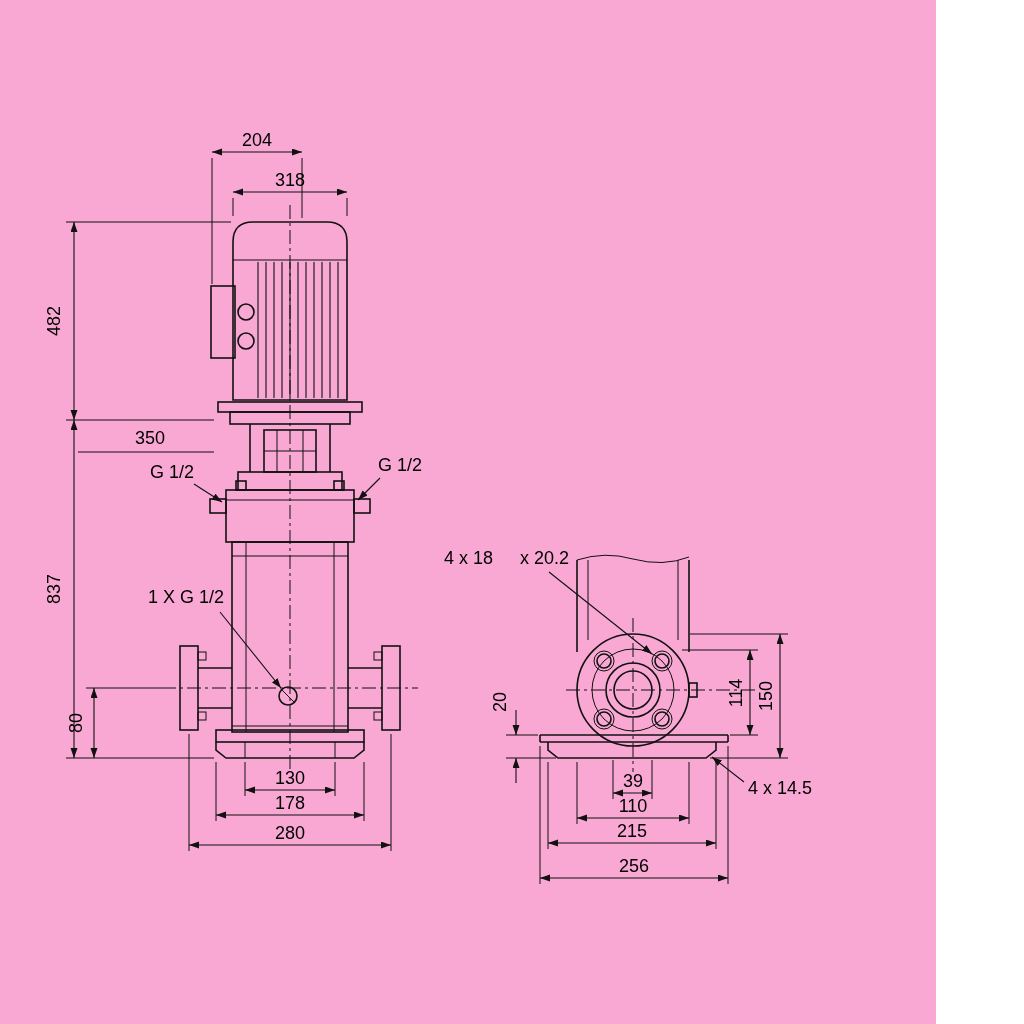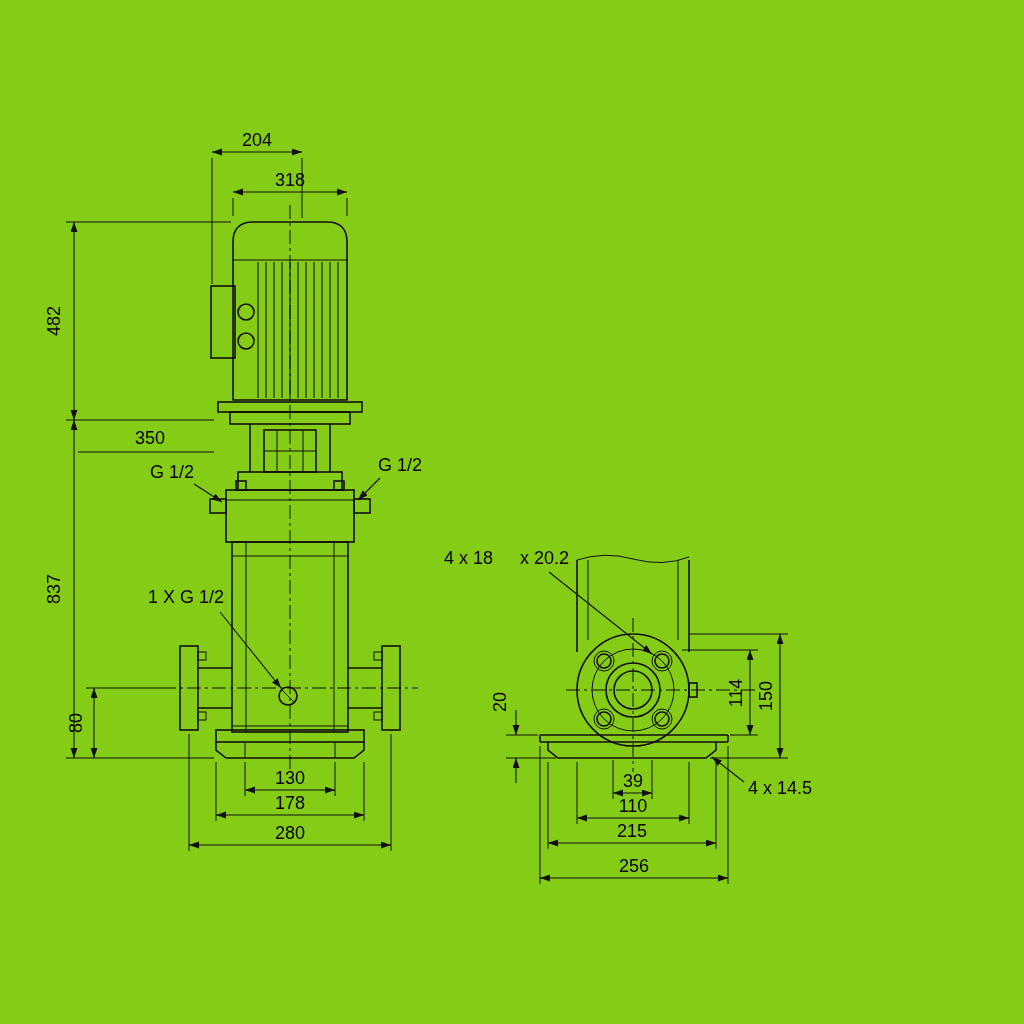--- a/index.html
+++ b/index.html
@@ -1,16 +1,16 @@
 <!DOCTYPE html>
 <html><head>
 <meta charset="utf-8">
 <style>
   html,body{margin:0;padding:0;background:#fff;}
-  .page{width:1024px;height:1024px;background:#84cc16;position:relative;font-family:"Liberation Sans",sans-serif;}
+  .page{width:936px;height:1024px;background:#f9a8d4;position:relative;font-family:"Liberation Sans",sans-serif;}
   svg{display:block;}
   .obj{stroke:#111;stroke-width:1.6;fill:none;}
   .thin{stroke:#111;stroke-width:1;fill:none;}
   .dim{stroke:#111;stroke-width:1.1;fill:none;}
   .cl{stroke:#111;stroke-width:1;fill:none;stroke-dasharray:14 4 3 4;}
   .fin{stroke:#111;stroke-width:1.1;fill:none;}
   text{fill:#000;font-family:"Liberation Sans",sans-serif;font-size:18px;}
 </style>
 </head>
 <body>

